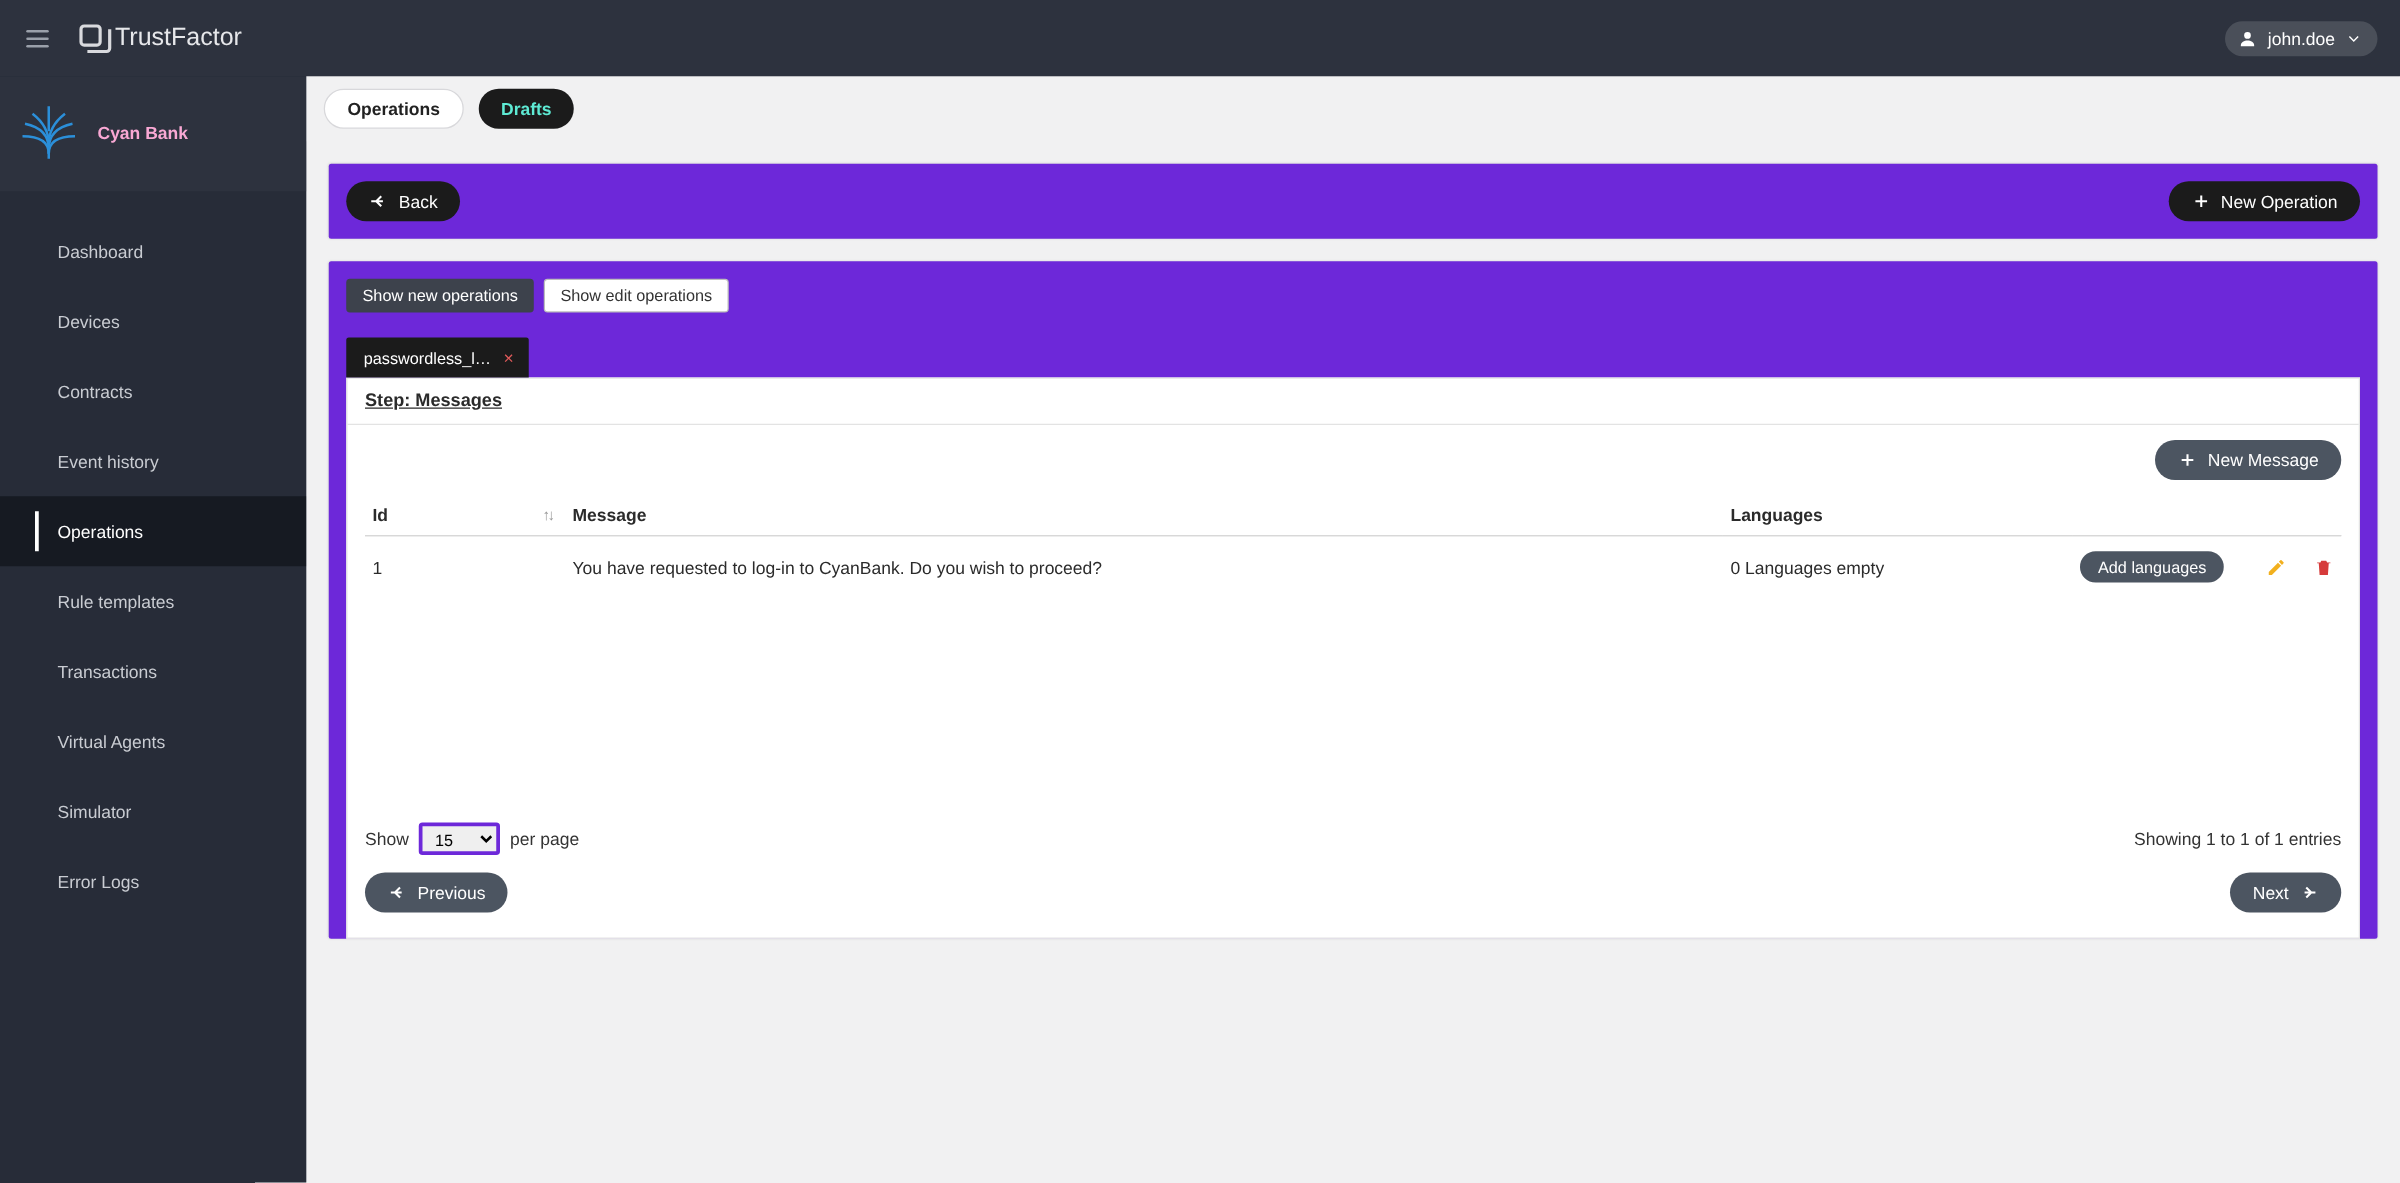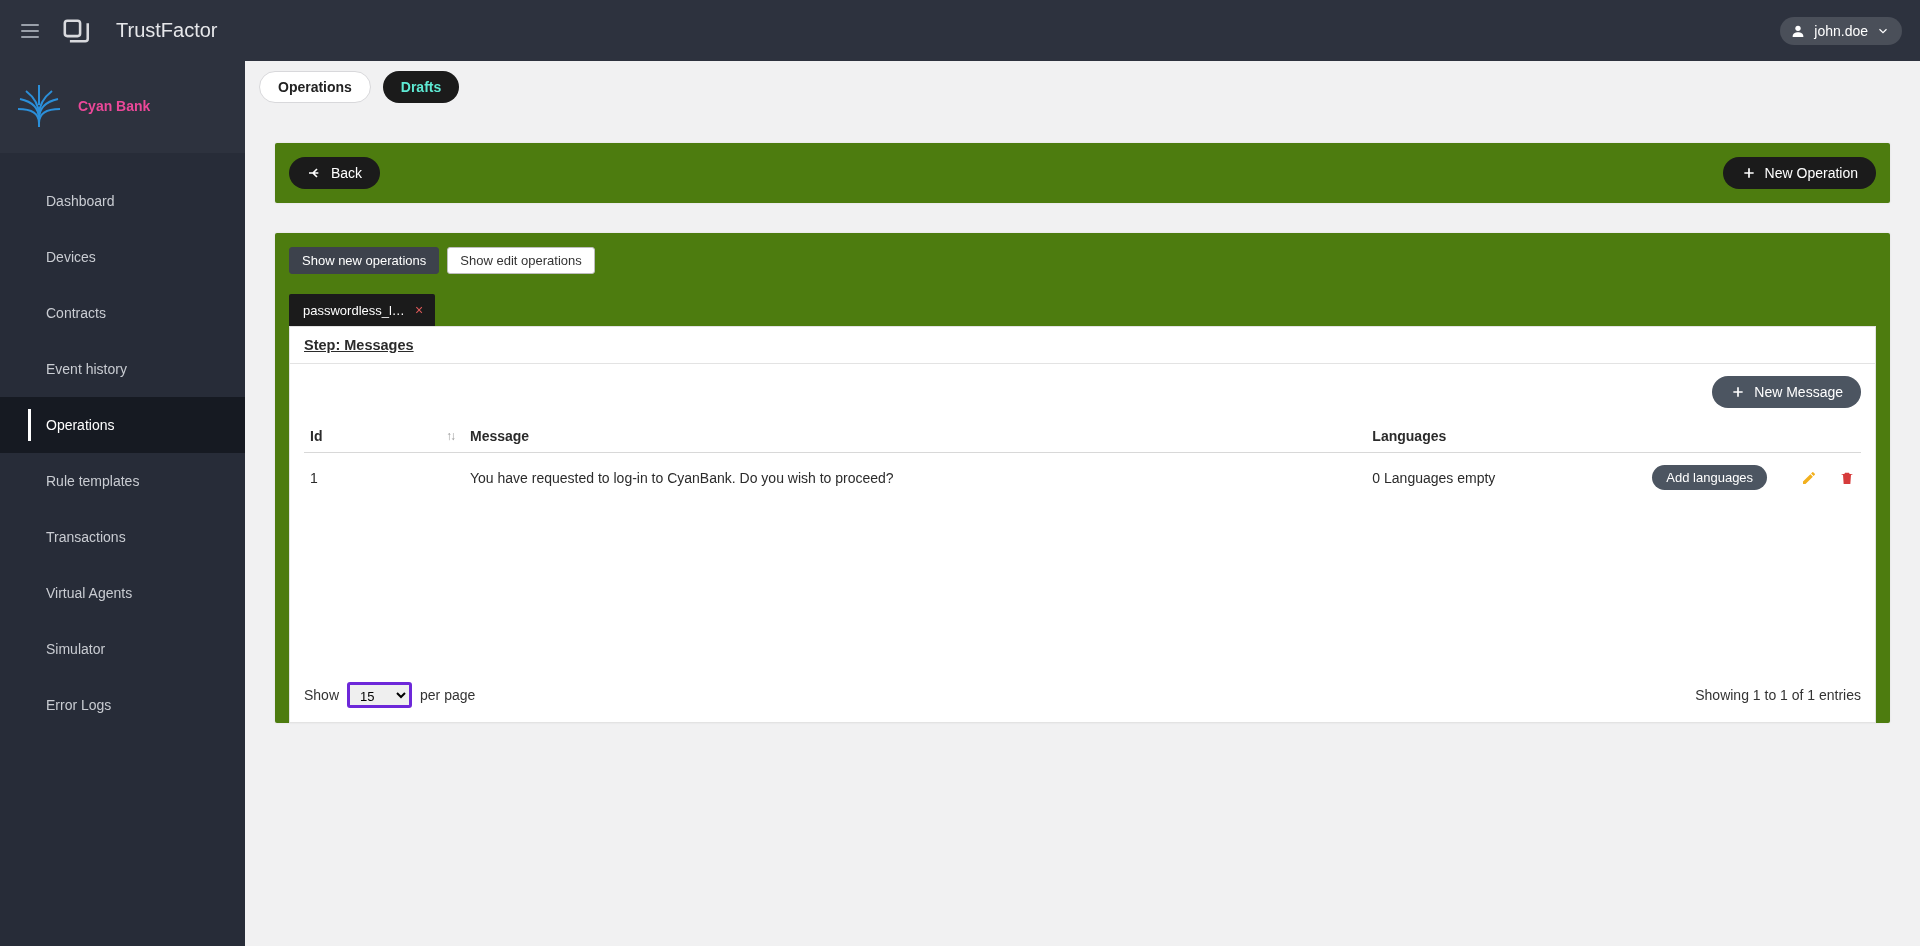--- a/index.html
+++ b/index.html
@@ -29,21 +29,21 @@
     justify-content: center; align-items: center;
     gap: 4px;
     cursor: pointer;
     margin-right: 10px;
   }
   .hamburger span {
     display: block; width: 18px; height: 2px;
     background: #9aa0aa; border-radius: 1px;
   }
   .logo-box {
-    display: flex; align-items: center; gap: 24px;
+    display: flex; align-items: center; gap: 0;
   }
   .logo-icon { width: 34px; height: 34px; }
   .app-title { color: #e6e7ea; font-size: 20px; font-weight: 500; }
   .spacer { flex: 1; }
   .user-chip {
     display: flex; align-items: center; gap: 8px;
     background: #4a4f59;
     border-radius: 18px;
     padding: 6px 12px 6px 10px;
     color: #fff; font-size: 14px;
@@ -61,21 +61,21 @@
     color: #c9ccd2;
     overflow-y: auto;
     z-index: 90;
   }
   .org-block {
     display: flex; align-items: center; gap: 14px;
     padding: 20px 16px 22px 14px;
     background: #2d323e;
   }
   .org-logo { width: 50px; height: 50px; flex-shrink: 0; }
-  .org-name { color: #ec4899; font-weight: 700; font-size: 14px; }
+  .org-name { color: #f9a8d4; font-weight: 700; font-size: 14px; }
   .nav { padding-top: 20px; }
   .nav-item {
     display: flex; align-items: center;
     height: 56px;
     padding-left: 46px;
     font-size: 14px;
     color: #c9ccd2;
     cursor: pointer;
     position: relative;
   }
@@ -107,22 +107,22 @@
     border-radius: 16px;
     font-size: 14px; font-weight: 600;
     margin-right: 8px;
     cursor: pointer;
   }
   .tab-chip.inactive { background: #fff; border: 1px solid #d8d8db; color: #222; }
   .tab-chip.active { background: #1b1b1b; color: #5eead4; }
 
   
   .panel {
-    background: #4d7c0f;
-    margin: 30px;
+    background: #6d28d9;
+    margin: 18px;
     border-radius: 2px;
     box-shadow: 0 0 2px rgba(0,0,0,0.1);
   }
   .bar1 {
     display: flex; align-items: center;
     padding: 14px;
   }
   .btn {
     display: inline-flex; align-items: center; gap: 8px;
     border-radius: 16px;
@@ -386,16 +386,31 @@
 
       <div class="pager-row">
         <span>Show</span>
         <select>
           <option>15</option>
         </select>
         <span>per page</span>
         <span class="right-info">Showing 1 to 1 of 1 entries</span>
       </div>
 
+      <div class="navpage-row">
+        <button class="btn btn-grey">
+          <svg viewBox="0 0 24 24" fill="none" stroke="#fff" stroke-width="2.5">
+              <path d="M15 6l-6 6 6 6M4 12h13"></path>
+            </svg>
+          <span>Previous</span>
+        </button>
+        <div class="spacer2"></div>
+        <button class="btn btn-grey">
+          <span>Next</span>
+          <svg viewBox="0 0 24 24" fill="none" stroke="#fff" stroke-width="2.5">
+              <path d="M9 6l6 6-6 6M20 12H7"></path>
+            </svg>
+        </button>
+      </div>
     </div>
 
   </div>
 </div>
 
 </body></html>

